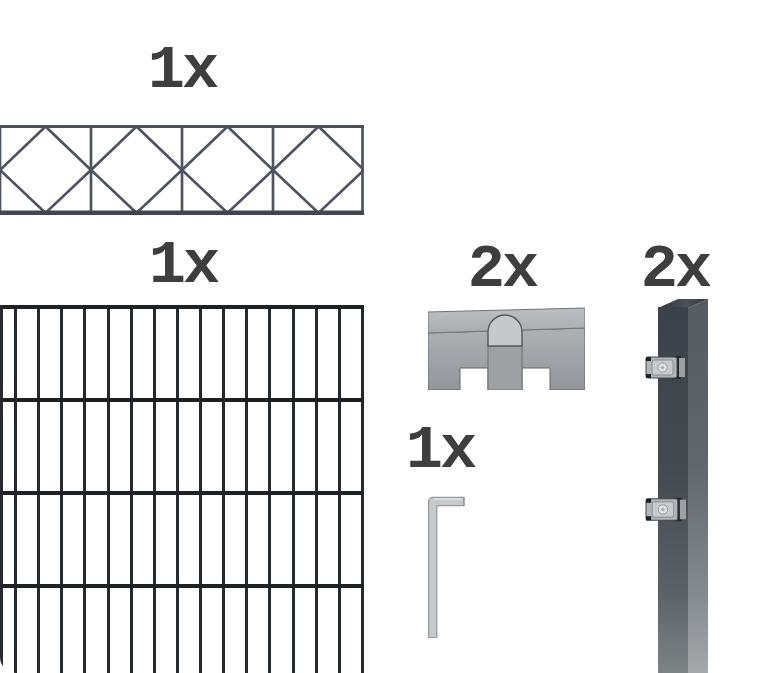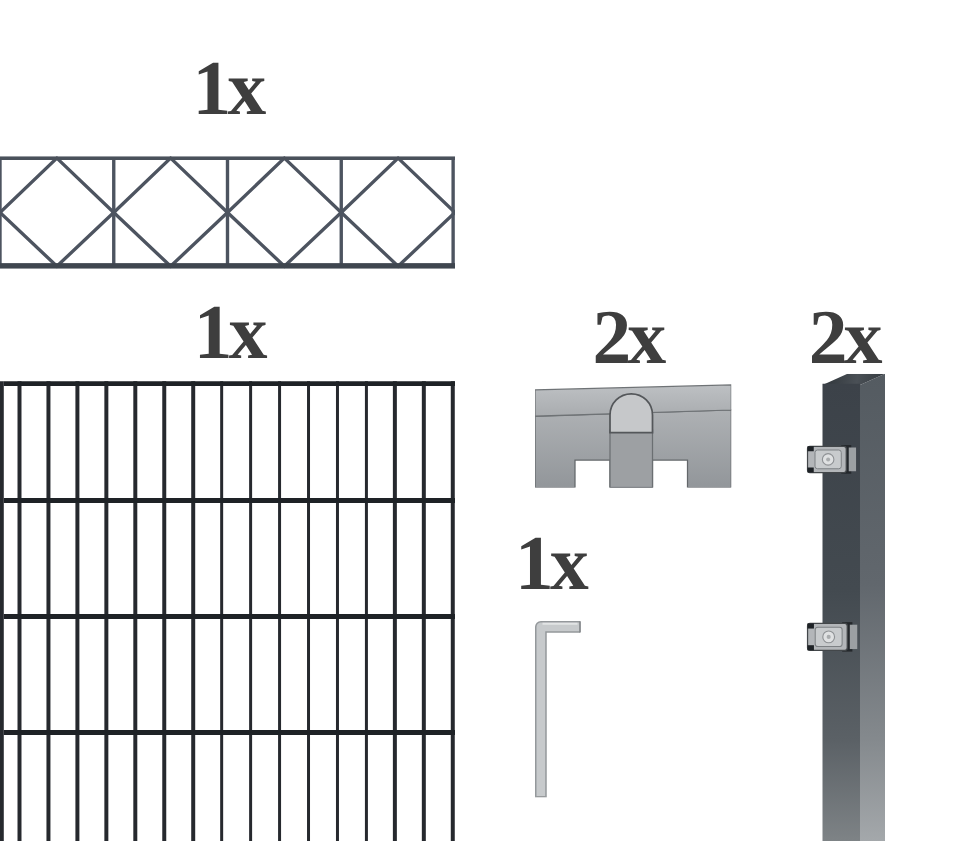--- a/index.html
+++ b/index.html
@@ -5,21 +5,21 @@
   :root{
     --label-text:#3e3e3e;
     --deco-stroke:#4d5460;
     --deco-rail:#454c56;
     --mesh-bar:#26292e;
     --mesh-rail:#1e2226;
   }
   html,body{margin:0;padding:0;background:#fff;}
   .stage{
     position:relative;width:769px;height:673px;background:#ffffff;
-    overflow:hidden;font-family:Liberation Serif, serif;
+    overflow:hidden;font-family:Liberation Mono, monospace;border-radius:16px;
   }
   .count-label{
     position:absolute;width:120px;text-align:center;
     font-size:62px;line-height:1;font-weight:700;letter-spacing:-3px;
     color:var(--label-text);user-select:none;
   }
   .deco-panel{position:absolute;left:-91px;top:125px;}
   .mesh-panel{
     position:absolute;left:0;top:305px;width:361px;height:368px;
     border-left:3px solid var(--mesh-bar);

